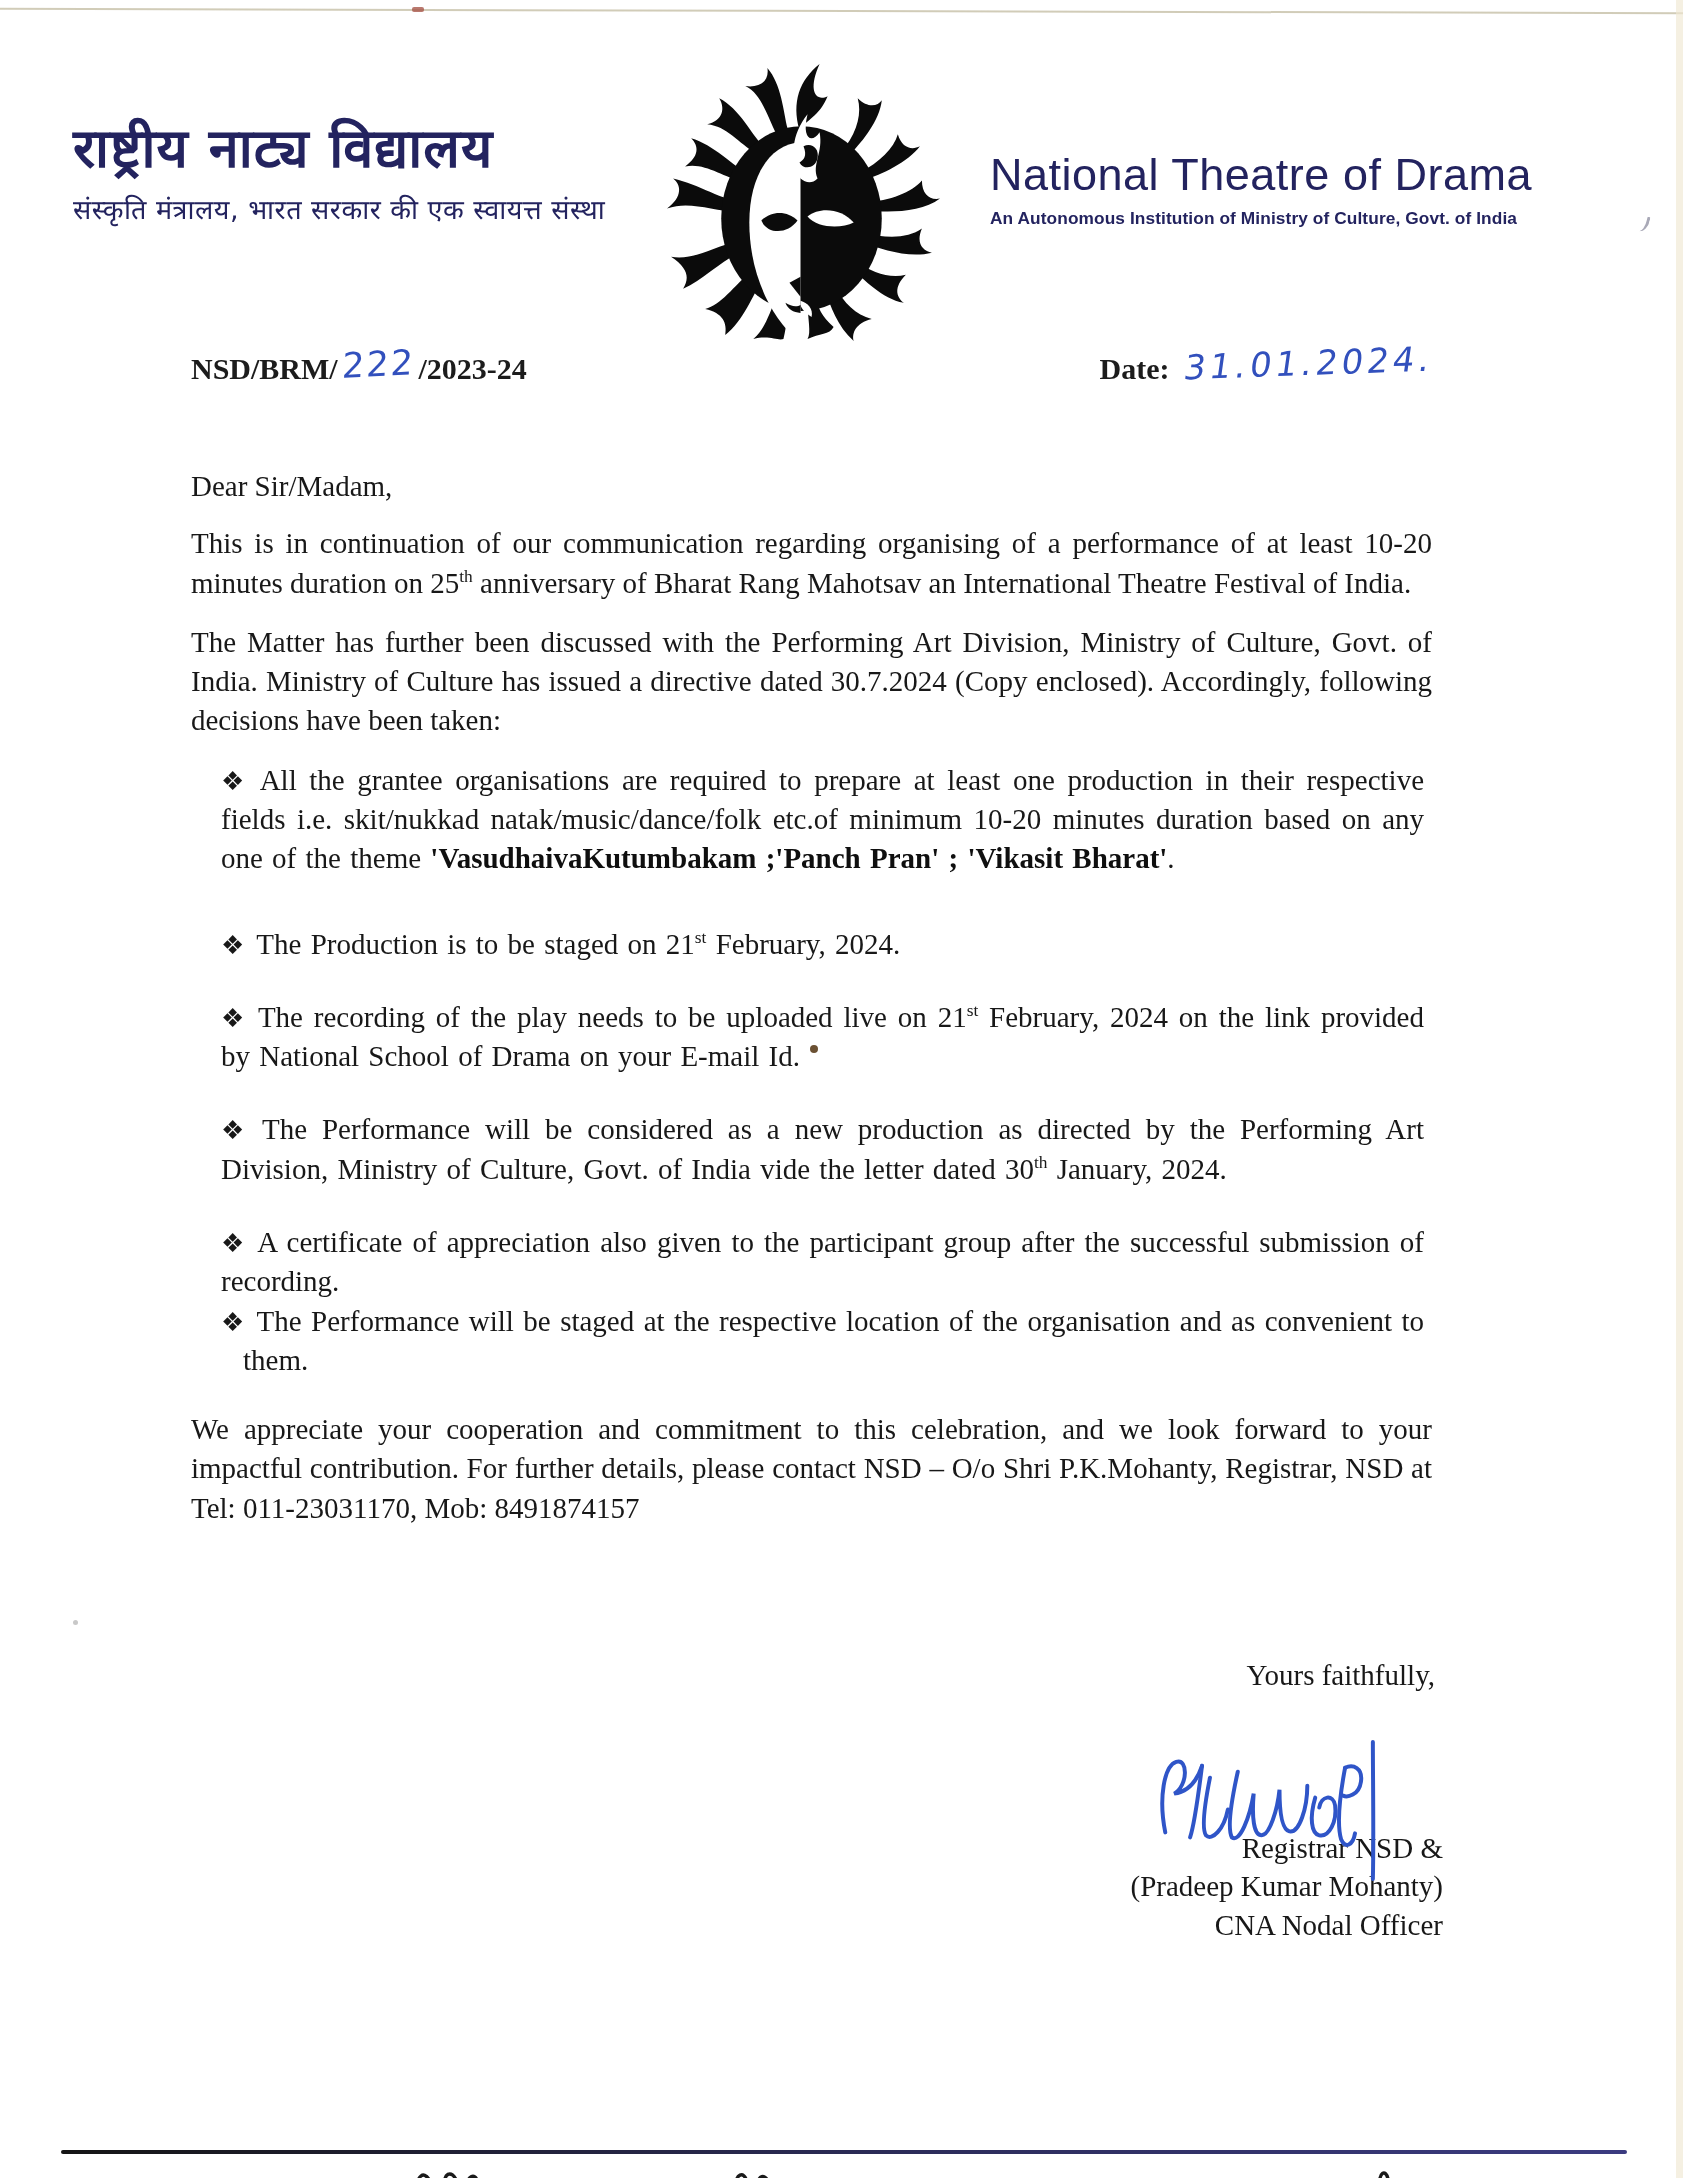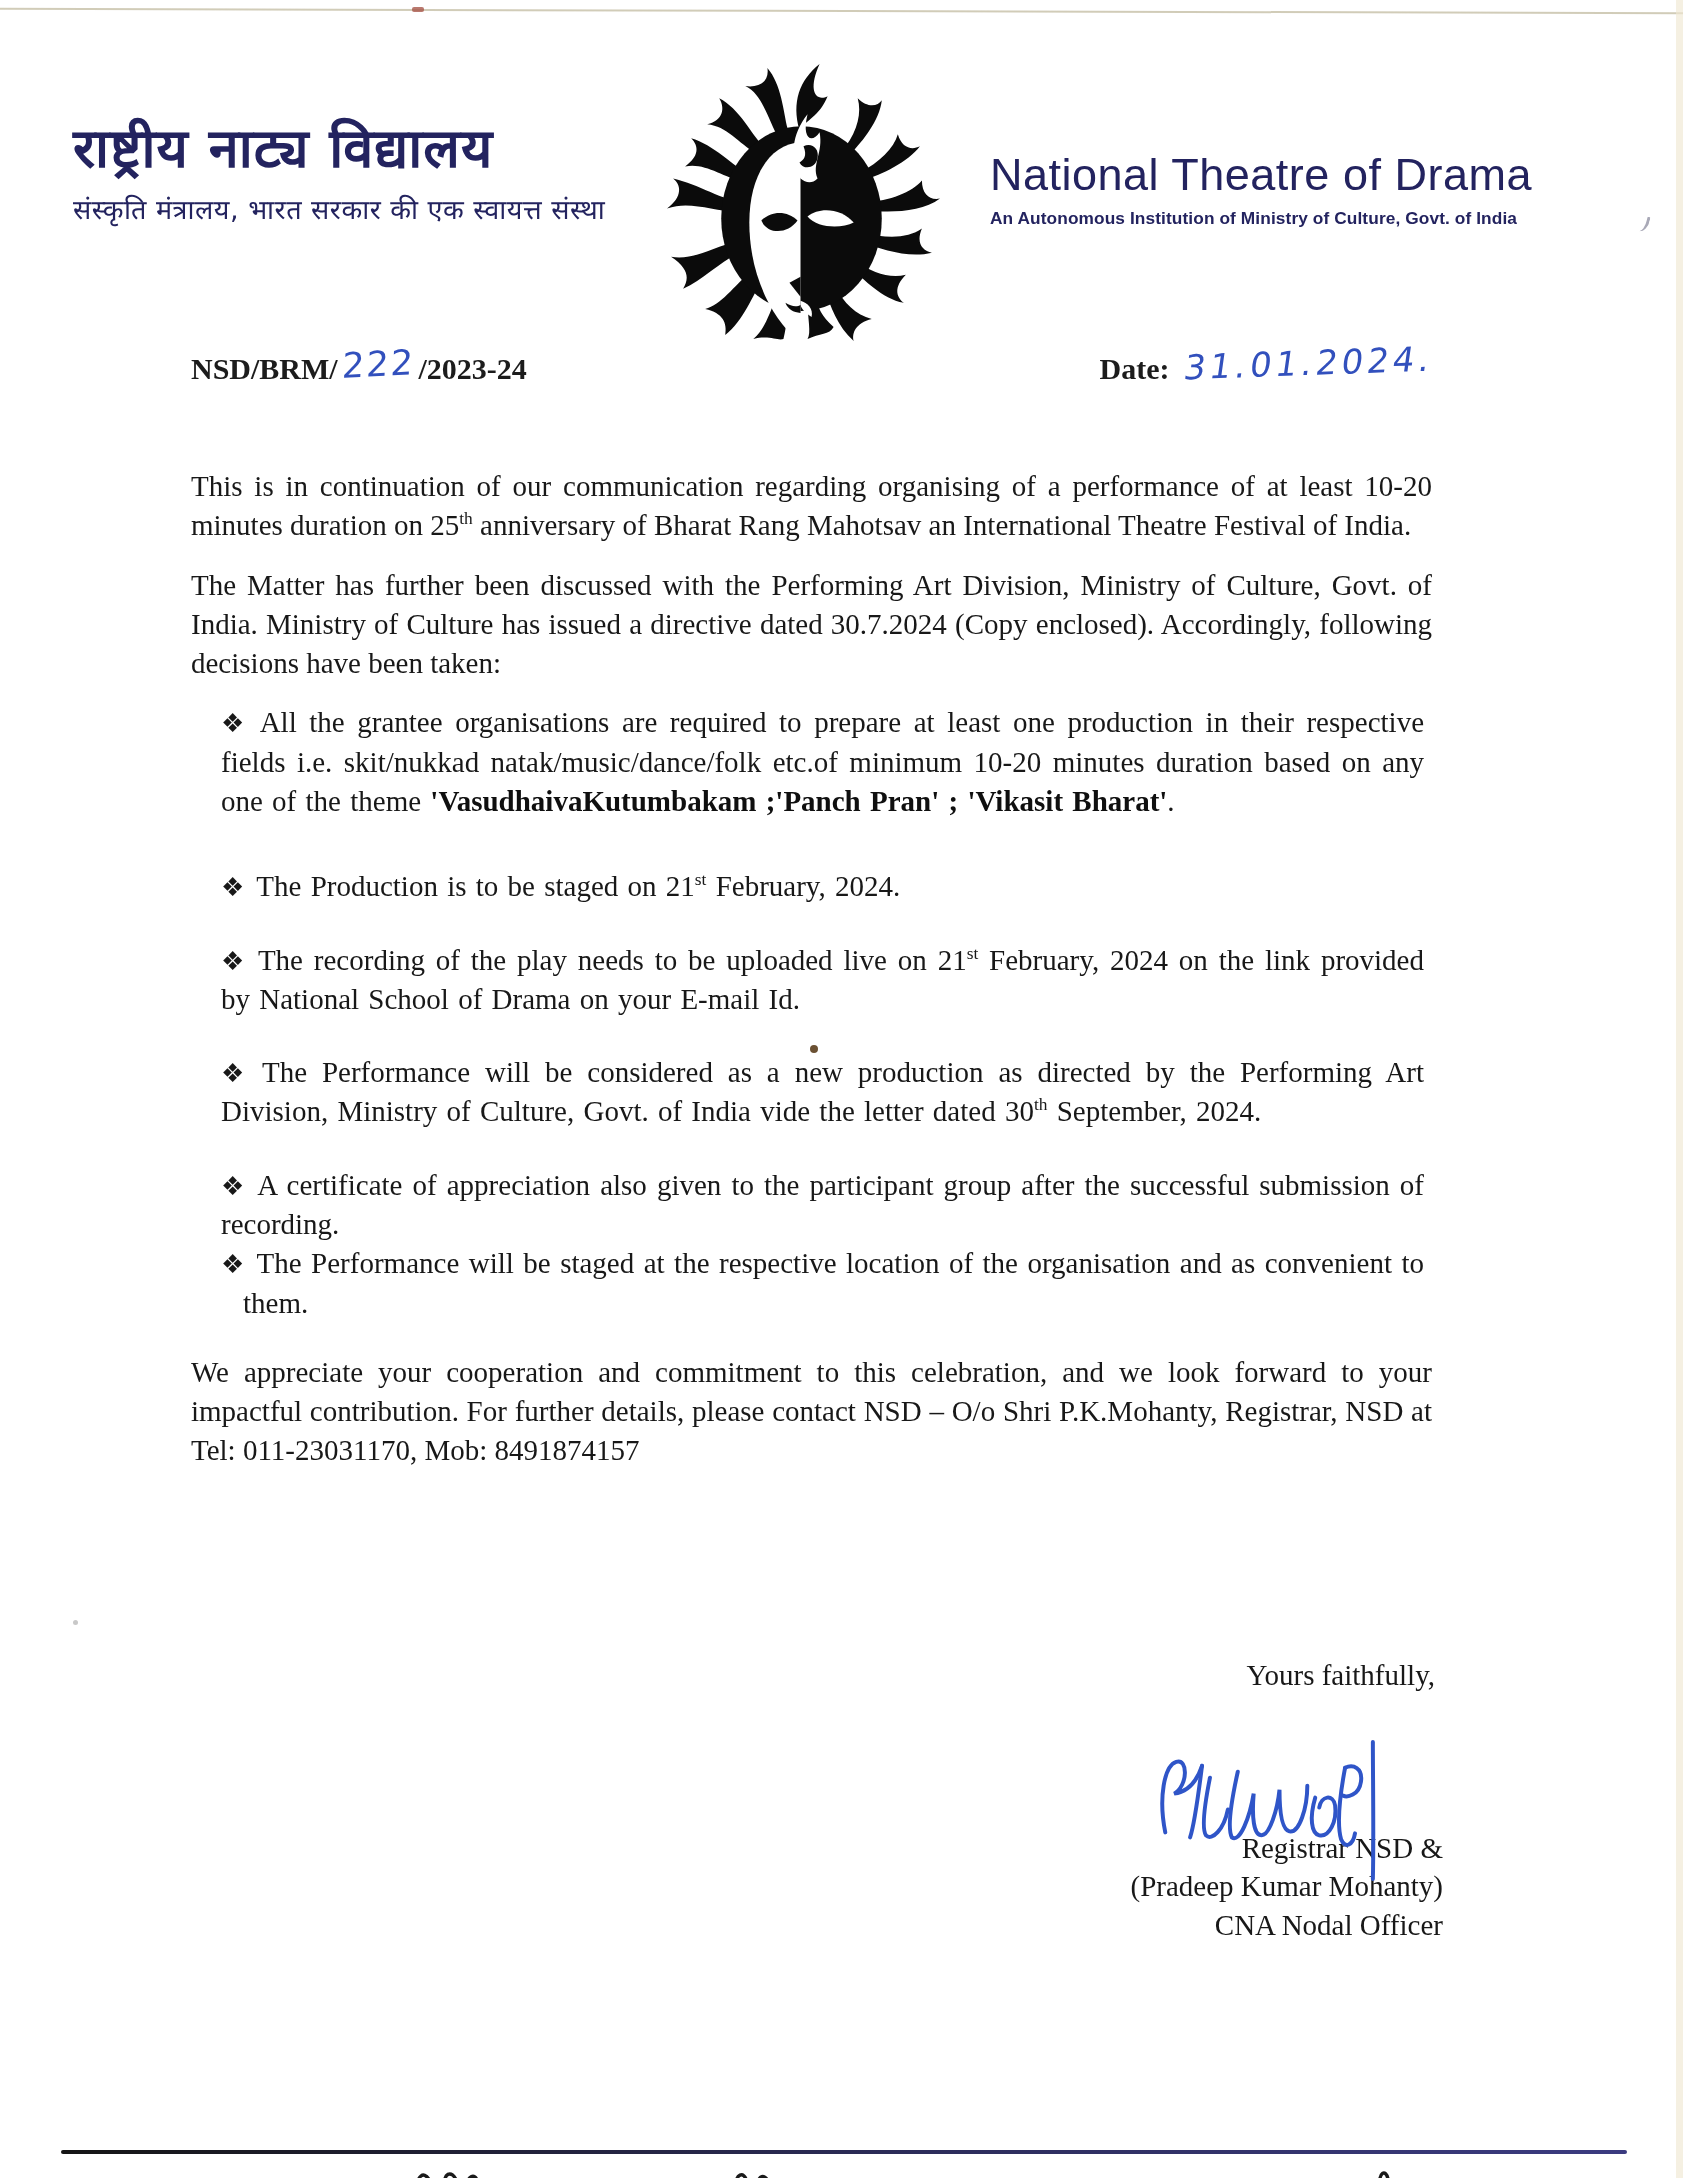--- a/index.html
+++ b/index.html
@@ -112,33 +112,34 @@
   <div class="refline">
     <span>
       <span>NSD/BRM/</span><span class="hand ref-hand">222</span><span>/2023-24</span>
     </span>
     <span>
       <span>Date:</span><span class="hand date-hand">31.01.2024.</span>
     </span>
   </div>
 
   <div class="body-block">
+    <p class="salutation">Dear Sir/Madam,</p>
 
     <p class="p1"><span>This is in continuation of our communication regarding organising of a performance of at least 10-20 minutes duration on 25</span><sup class="sp">th</sup><span> anniversary of Bharat Rang Mahotsav an International Theatre Festival of India.</span></p>
 
     <p class="p2">The Matter has further been discussed with the Performing Art Division, Ministry of Culture, Govt. of India. Ministry of Culture has issued a directive dated 30.7.2024 (Copy enclosed). Accordingly, following decisions have been taken:</p>
 
     <ul class="bullets">
       <li class="b1"><span class="mk">❖</span><span>All the grantee organisations are required to prepare at least one production in their respective fields i.e. skit/nukkad natak/music/dance/folk etc.of minimum 10-20 minutes duration based on any one of the theme </span><span class="bold">'VasudhaivaKutumbakam ;'Panch Pran' ; </span><span class="bold">'Vikasit Bharat'</span><span>.</span></li>
 
       <li class="b2"><span class="mk">❖</span><span>The Production is to be staged on 21</span><sup class="sp">st</sup><span> February, 2024.</span></li>
 
       <li class="b3"><span class="mk">❖</span><span>The recording of the play needs to be uploaded live on 21</span><sup class="sp">st</sup><span> February, 2024 on the link provided by National School of Drama on your E-mail Id.</span></li>
 
-      <li class="b4"><span class="mk">❖</span><span>The Performance will be considered as a new production as directed by the Performing Art Division, Ministry of Culture, Govt. of India vide the letter dated 30</span><sup class="sp">th</sup><span> September, 2024.</span></li>
+      <li class="b4"><span class="mk">❖</span><span>The Performance will be considered as a new production as directed by the Performing Art Division, Ministry of Culture, Govt. of India vide the letter dated 30</span><sup class="sp">th</sup><span> January, 2024.</span></li>
 
       <li class="b5"><span class="mk">❖</span><span>A certificate of appreciation also given to the participant group after the successful submission of recording.</span></li>
 
       <li class="b6"><span class="mk">❖</span><span>The Performance will be staged at the respective location of the organisation and as convenient to them.</span></li>
     </ul>
 
     <p class="closing">We appreciate your cooperation and commitment to this celebration, and we look forward to your impactful contribution. For further details, please contact NSD – O/o Shri P.K.Mohanty, Registrar, NSD at Tel: 011-23031170, Mob: 8491874157</p>
   </div>
 
   <div class="sig-block">

